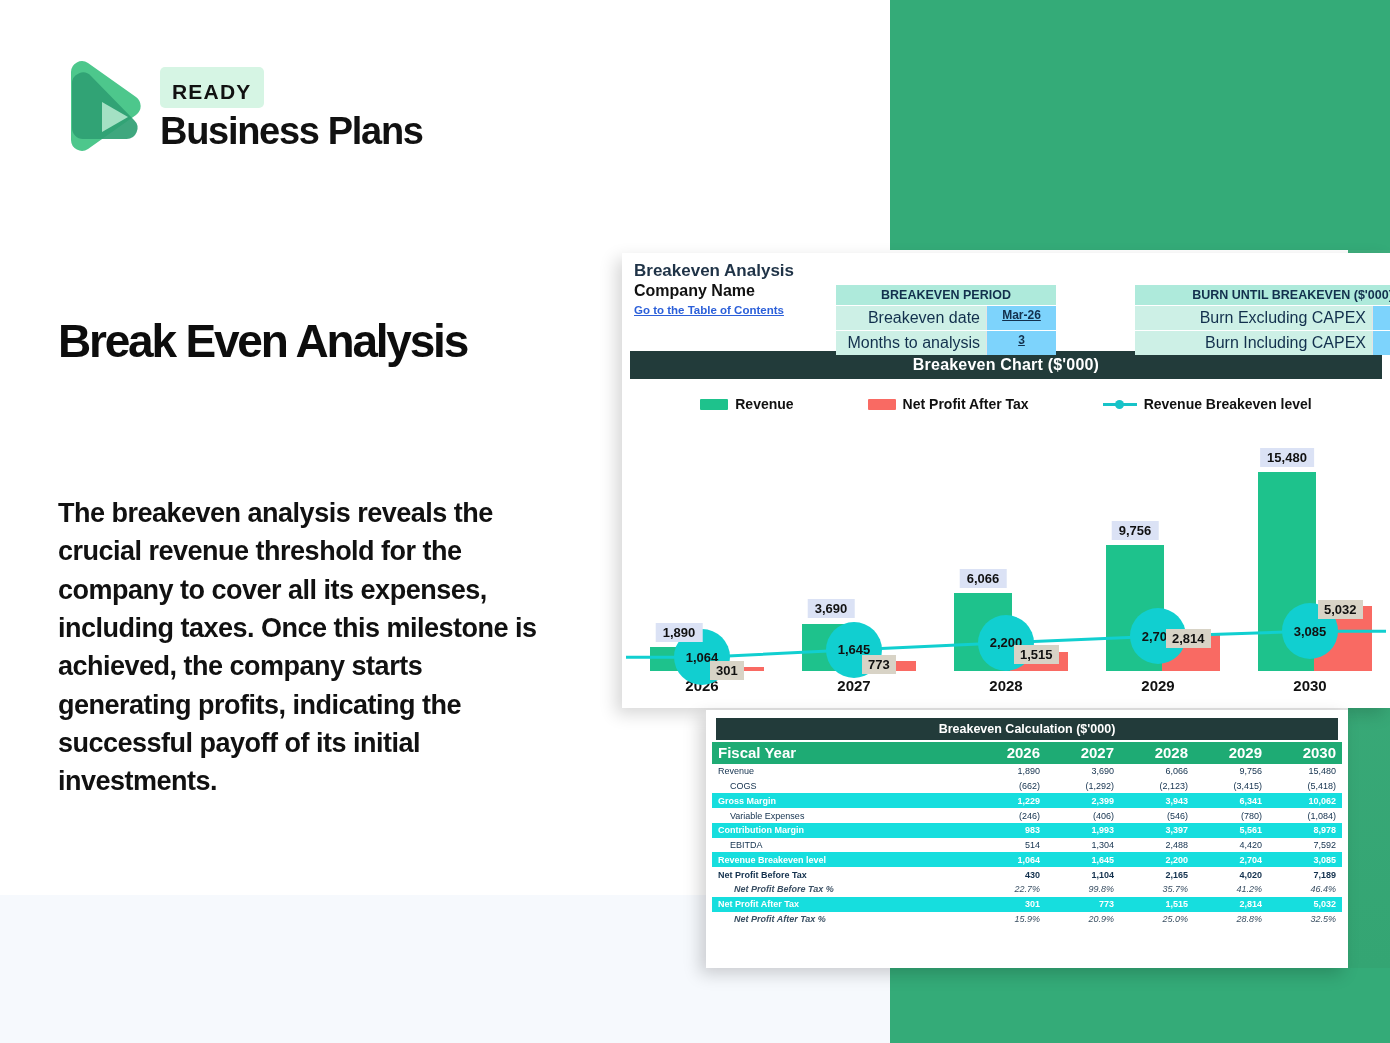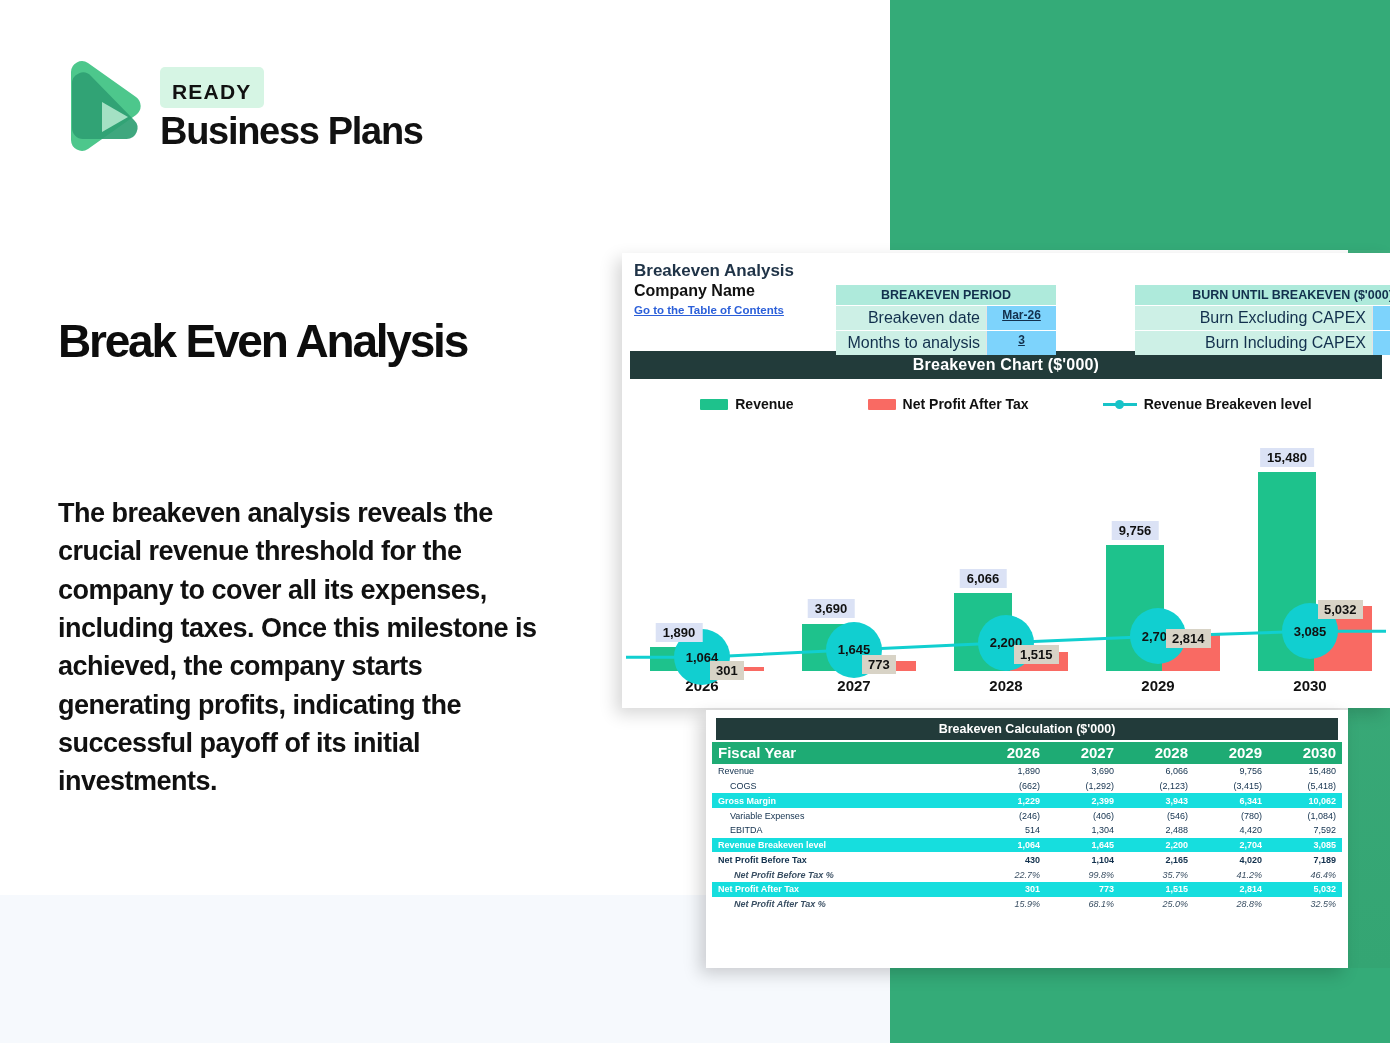--- a/index.html
+++ b/index.html
@@ -363,20 +363,28 @@
           <td class="num">10,062</td>
         </tr>
         <tr class="indent">
           <td class="lab">Variable Expenses</td>
           <td class="num">(246)</td>
           <td class="num">(406)</td>
           <td class="num">(546)</td>
           <td class="num">(780)</td>
           <td class="num">(1,084)</td>
         </tr>
+        <tr class="hl">
+          <td class="lab">Contribution Margin</td>
+          <td class="num">983</td>
+          <td class="num">1,993</td>
+          <td class="num">3,397</td>
+          <td class="num">5,561</td>
+          <td class="num">8,978</td>
+        </tr>
         <tr class="indent">
           <td class="lab">EBITDA</td>
           <td class="num">514</td>
           <td class="num">1,304</td>
           <td class="num">2,488</td>
           <td class="num">4,420</td>
           <td class="num">7,592</td>
         </tr>
         <tr class="hl">
           <td class="lab">Revenue Breakeven level</td>
@@ -406,20 +414,20 @@
           <td class="lab">Net Profit After Tax</td>
           <td class="num">301</td>
           <td class="num">773</td>
           <td class="num">1,515</td>
           <td class="num">2,814</td>
           <td class="num">5,032</td>
         </tr>
         <tr class="pct">
           <td class="lab">Net Profit After Tax %</td>
           <td class="num">15.9%</td>
-          <td class="num">68.1%</td>
+          <td class="num">20.9%</td>
           <td class="num">25.0%</td>
           <td class="num">28.8%</td>
           <td class="num">32.5%</td>
         </tr>
       </tbody>
   </table>
 </div>
 
 </body></html>

